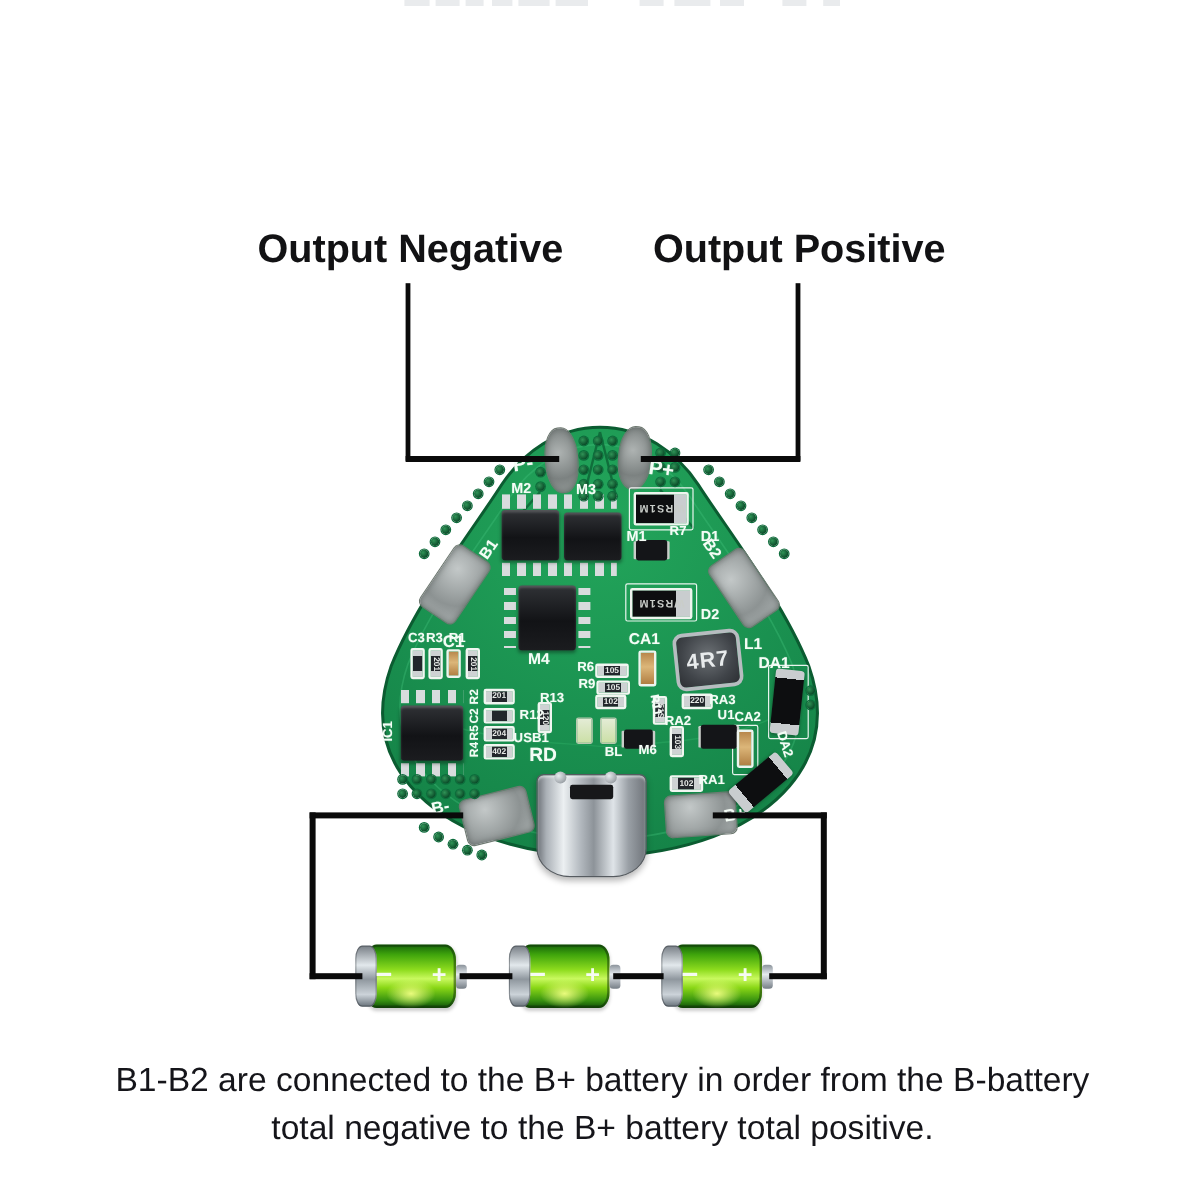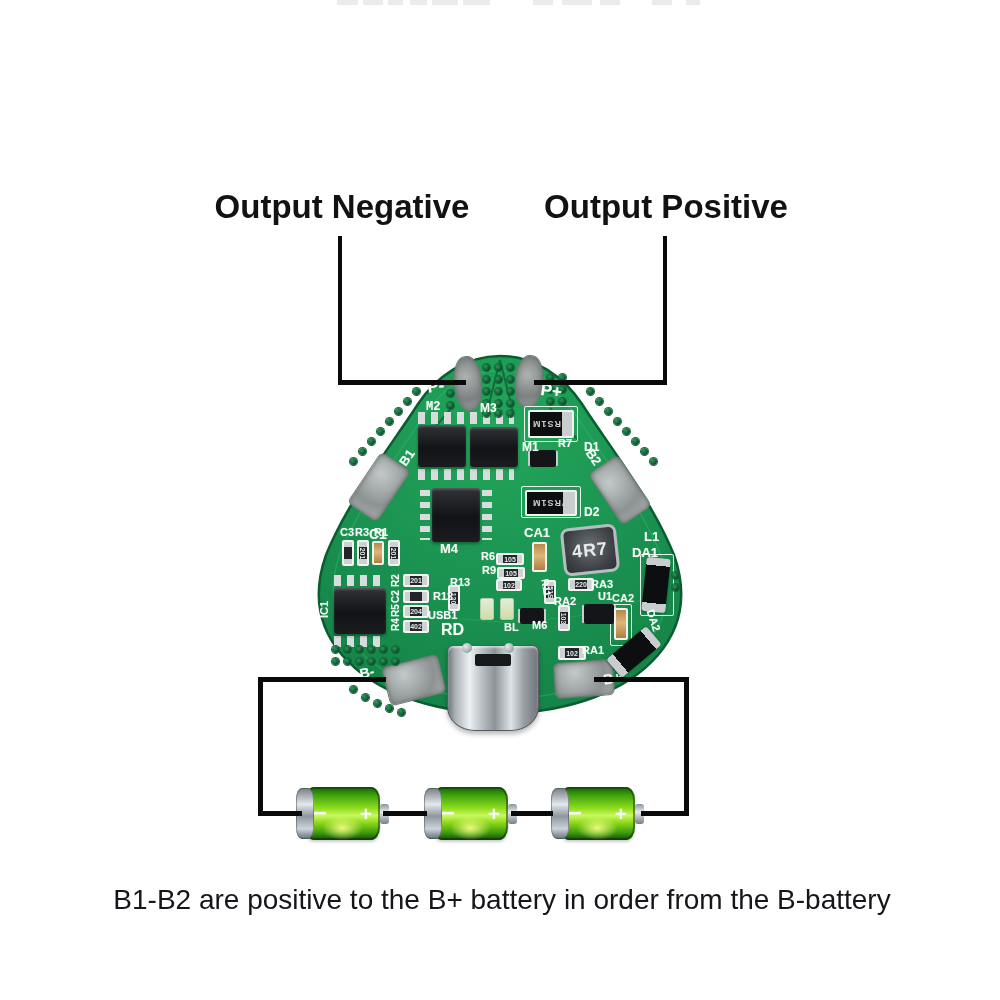--- a/index.html
+++ b/index.html
@@ -251,31 +251,31 @@
         <div class="via" style="left: 62px; top: 344px;"></div>
         <div class="via" style="left: 74px; top: 350px;"></div>
         <div class="via" style="left: 86px; top: 355px;"></div>
         <div class="via" style="left: 98px; top: 359px;"></div>
         <div class="via" style="left: 372px; top: 222px;"></div>
         <div class="via" style="left: 372px; top: 234px;"></div>
       </div>
     <div id="silk-layer">
         <div class="silk" style="left: 126px; top: 28px; font-size: 17px; transform: rotate(-8deg);">P-</div>
         <div class="silk" style="left: 242px; top: 30px; font-size: 17px; transform: rotate(8deg);">P+</div>
-        <div class="silk" style="left: 126px; top: 50px; font-size: 12px; font-family: Liberation Mono, monospace;">M2</div>
+        <div class="silk" style="left: 126px; top: 50px; font-size: 12px;">M2</div>
         <div class="silk" style="left: 180px; top: 51px; font-size: 12px;">M3</div>
         <div class="silk" style="left: 96px; top: 110px; font-size: 13px; transform: rotate(-55deg);">B1</div>
         <div class="silk" style="left: 295px; top: 96px; font-size: 13px; transform: rotate(55deg);">B2</div>
         <div class="silk" style="left: 222px; top: 90px; font-size: 12px;">M1</div>
         <div class="silk" style="left: 258px; top: 87px; font-size: 11px;">R7</div>
         <div class="silk" style="left: 284px; top: 90px; font-size: 12px;">D1</div>
         <div class="silk" style="left: 284px; top: 155px; font-size: 12px;">D2</div>
         <div class="silk" style="left: 140px; top: 191px; font-size: 13px;">M4</div>
         <div class="silk" style="left: 224px; top: 175px; font-size: 13px;">CA1</div>
-        <div class="silk" style="left: 320px; top: 179px; font-size: 13px; margin-left: 24px;">L1</div>
+        <div class="silk" style="left: 320px; top: 179px; font-size: 13px;">L1</div>
         <div class="silk" style="left: 332px; top: 195px; font-size: 13px;">DA1</div>
         <div class="silk" style="left: 40px; top: 176px; font-size: 11px;">C3</div>
         <div class="silk" style="left: 55px; top: 176px; font-size: 11px;">R3</div>
         <div class="silk" style="left: 69px; top: 176px; font-size: 14px;">C1</div>
         <div class="silk" style="left: 74px; top: 176px; font-size: 11px;">R1</div>
         <div class="silk" style="left: 181px; top: 200px; font-size: 11px;">R6</div>
         <div class="silk" style="left: 182px; top: 214px; font-size: 11px;">R9</div>
         <div class="silk" style="left: 150px; top: 226px; font-size: 11px;">R13</div>
         <div class="silk" style="left: 133px; top: 240px; font-size: 11px;">R12</div>
         <div class="silk" style="left: 128px; top: 259px; font-size: 11px;">USB1</div>
@@ -336,14 +336,15 @@
       </div>
       <div class="battery" style="left: 551px; top: 787px;">
         <div class="bat-body"></div>
         <div class="bat-cap"></div>
         <div class="bat-nip"></div>
         <div class="bat-minus">−</div>
         <div class="bat-plus">+</div>
       </div>
     </div>
 
-  <div class="footer-line" style="top:884px">B1-B2 are positive to the B+ battery in order from the B-battery</div>
+  <div class="footer-line" style="top:884px">B1-B2 are connected to the B+ battery in order from the B-battery</div>
+  <div class="footer-line" style="top:924px">total negative to the B+ battery total positive.</div>
 </div>
 
 </body></html>

